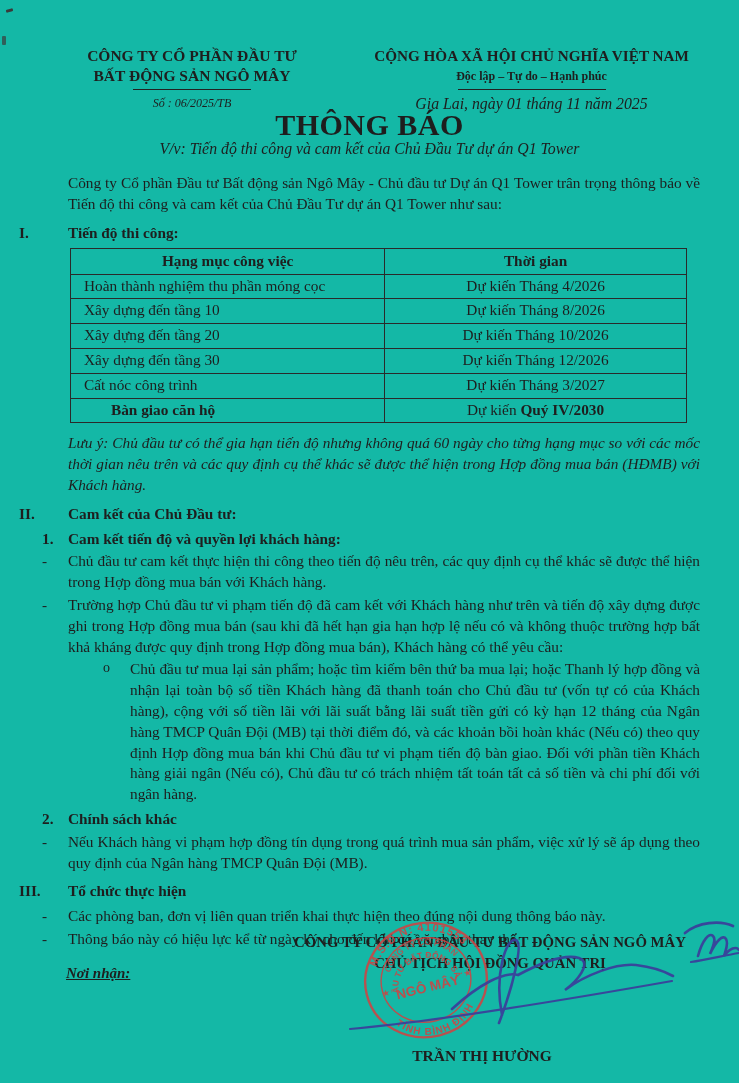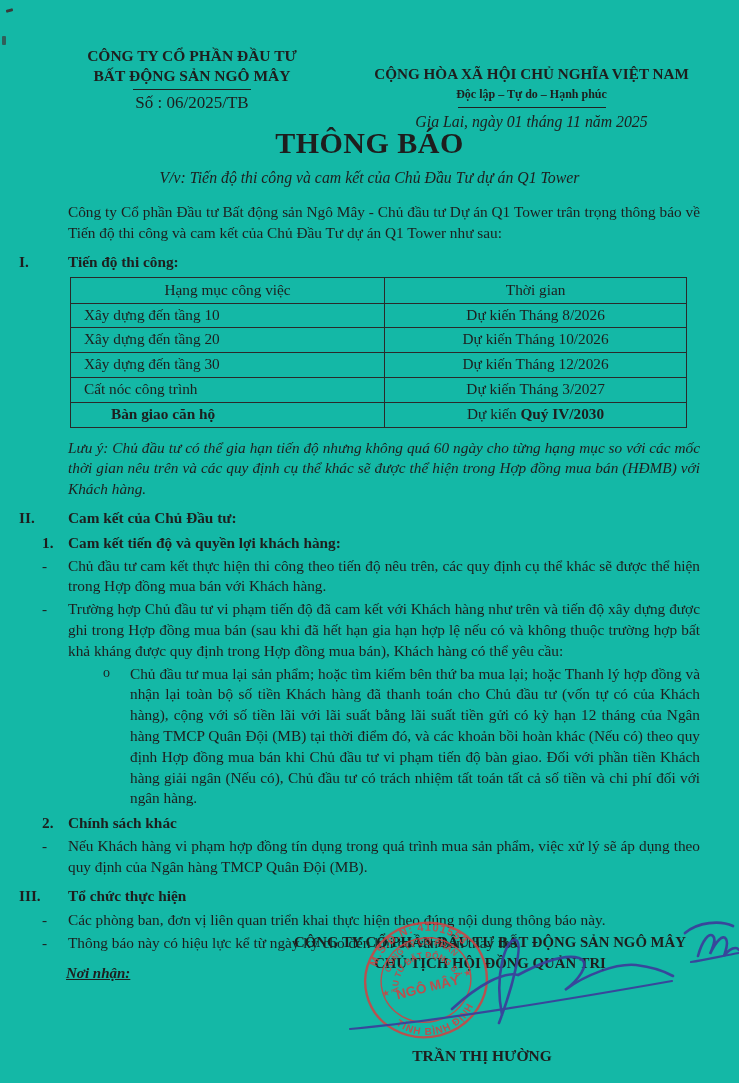--- a/index.html
+++ b/index.html
@@ -11,44 +11,44 @@
   }
   .speck{position:absolute;background:#3a3a3a;border-radius:1px;}
   .speck1{left:6px;top:9px;width:7px;height:3px;transform:rotate(-15deg);}
   .speck2{left:2px;top:36px;width:4px;height:9px;opacity:.7;}
 
   
   .hdr{display:flex; padding:46px 10px 0 42px;}
   .hdr-left{width:300px; text-align:center;}
   .hdr-left .co{font-weight:bold; font-size:15.5px; line-height:19.5px;}
   .hdr-rule-l{display:block; width:118px; border-bottom:1.6px solid #222; margin:4px auto 3px;}
-  .doc-no{font-size:17px;}
+  .doc-no{font-size:12px;font-style:italic;}
   .hdr-right{flex:1; text-align:center; padding-right:8px;}
-  .hdr-right .nat1{font-weight:bold; font-size:15.2px; line-height:20px;margin-top:18px;}
+  .hdr-right .nat1{font-weight:bold; font-size:15.2px; line-height:20px;}
   .hdr-right .nat2{font-weight:bold; font-size:12px; line-height:21px;}
   .hdr-rule-r{display:block; width:148px; border-bottom:1.6px solid #222; margin:2px auto 4px;}
   .dateline{font-style:italic; font-size:15.8px;}
 
   .title{ text-align:center; font-weight:bold; font-size:30px; letter-spacing:.5px; }
-  .subtitle{ text-align:center; font-style:italic; font-size:15.8px; margin-top:14px; }
+  .subtitle{ text-align:center; font-style:italic; font-size:15.8px; margin-top:3px; }
 
   
   .body{ padding:14px 39px 0 68px; }
   .salute{ margin:6px 0 8px 47px; font-weight:bold; }
   .salute .kg{ text-decoration:underline; }
   p.para{ margin:0 0 6px 0; text-align:justify; }
 
   .sec{ position:relative; font-weight:bold; margin:8px 0 4px; }
   .sec .num{ position:absolute; left:-49px; }
   .subsec{ position:relative; font-weight:bold; margin:4px 0 2px; }
   .subsec .num{ position:absolute; left:-26px; }
 
   table.sched{ border-collapse:collapse; width:617px; margin:4px 0 10px 2px; }
   table.sched, table.sched td, table.sched th{ border:1.5px solid #2a2a2a; }
-  table.sched th{ font-weight:normal; text-align:center; padding:2px 6px; font-size:15.3px;}
+  table.sched th{ font-weight:bold; text-align:center; padding:2px 6px; font-size:15.3px;}
   table.sched td{ padding:1px 6px 2px; font-size:15.3px;}
   table.sched td.c1{ width:51%; padding-left:13px; text-align:left; }
   table.sched td.c2{ text-align:center; }
   table.sched tr.row-bold td.c1{ font-weight:bold;padding-left:40px; }
   .t-strong{ font-weight:bold; }
 
   .note{ font-style:italic; text-align:justify; margin:6px 0 8px; }
 
   .b-item{ position:relative; text-align:justify; margin:0 0 2px; }
   .b-item .dash{ position:absolute; left:-26px; }
@@ -99,20 +99,24 @@
 
     <table class="sched">
       <thead>
         <tr>
           <th>Hạng mục công việc</th>
           <th>Thời gian</th>
         </tr>
       </thead>
       <tbody>
           <tr>
+          <td class="c1">Hoàn thành nghiệm thu phần móng cọc</td>
+          <td class="c2"><span>Dự kiến Tháng 4/2026</span><span class="t-strong"></span></td>
+        </tr>
+          <tr>
           <td class="c1">Xây dựng đến tầng 10</td>
           <td class="c2"><span>Dự kiến Tháng 8/2026</span><span class="t-strong"></span></td>
         </tr>
           <tr>
           <td class="c1">Xây dựng đến tầng 20</td>
           <td class="c2"><span>Dự kiến Tháng 10/2026</span><span class="t-strong"></span></td>
         </tr>
           <tr>
           <td class="c1">Xây dựng đến tầng 30</td>
           <td class="c2"><span>Dự kiến Tháng 12/2026</span><span class="t-strong"></span></td>

